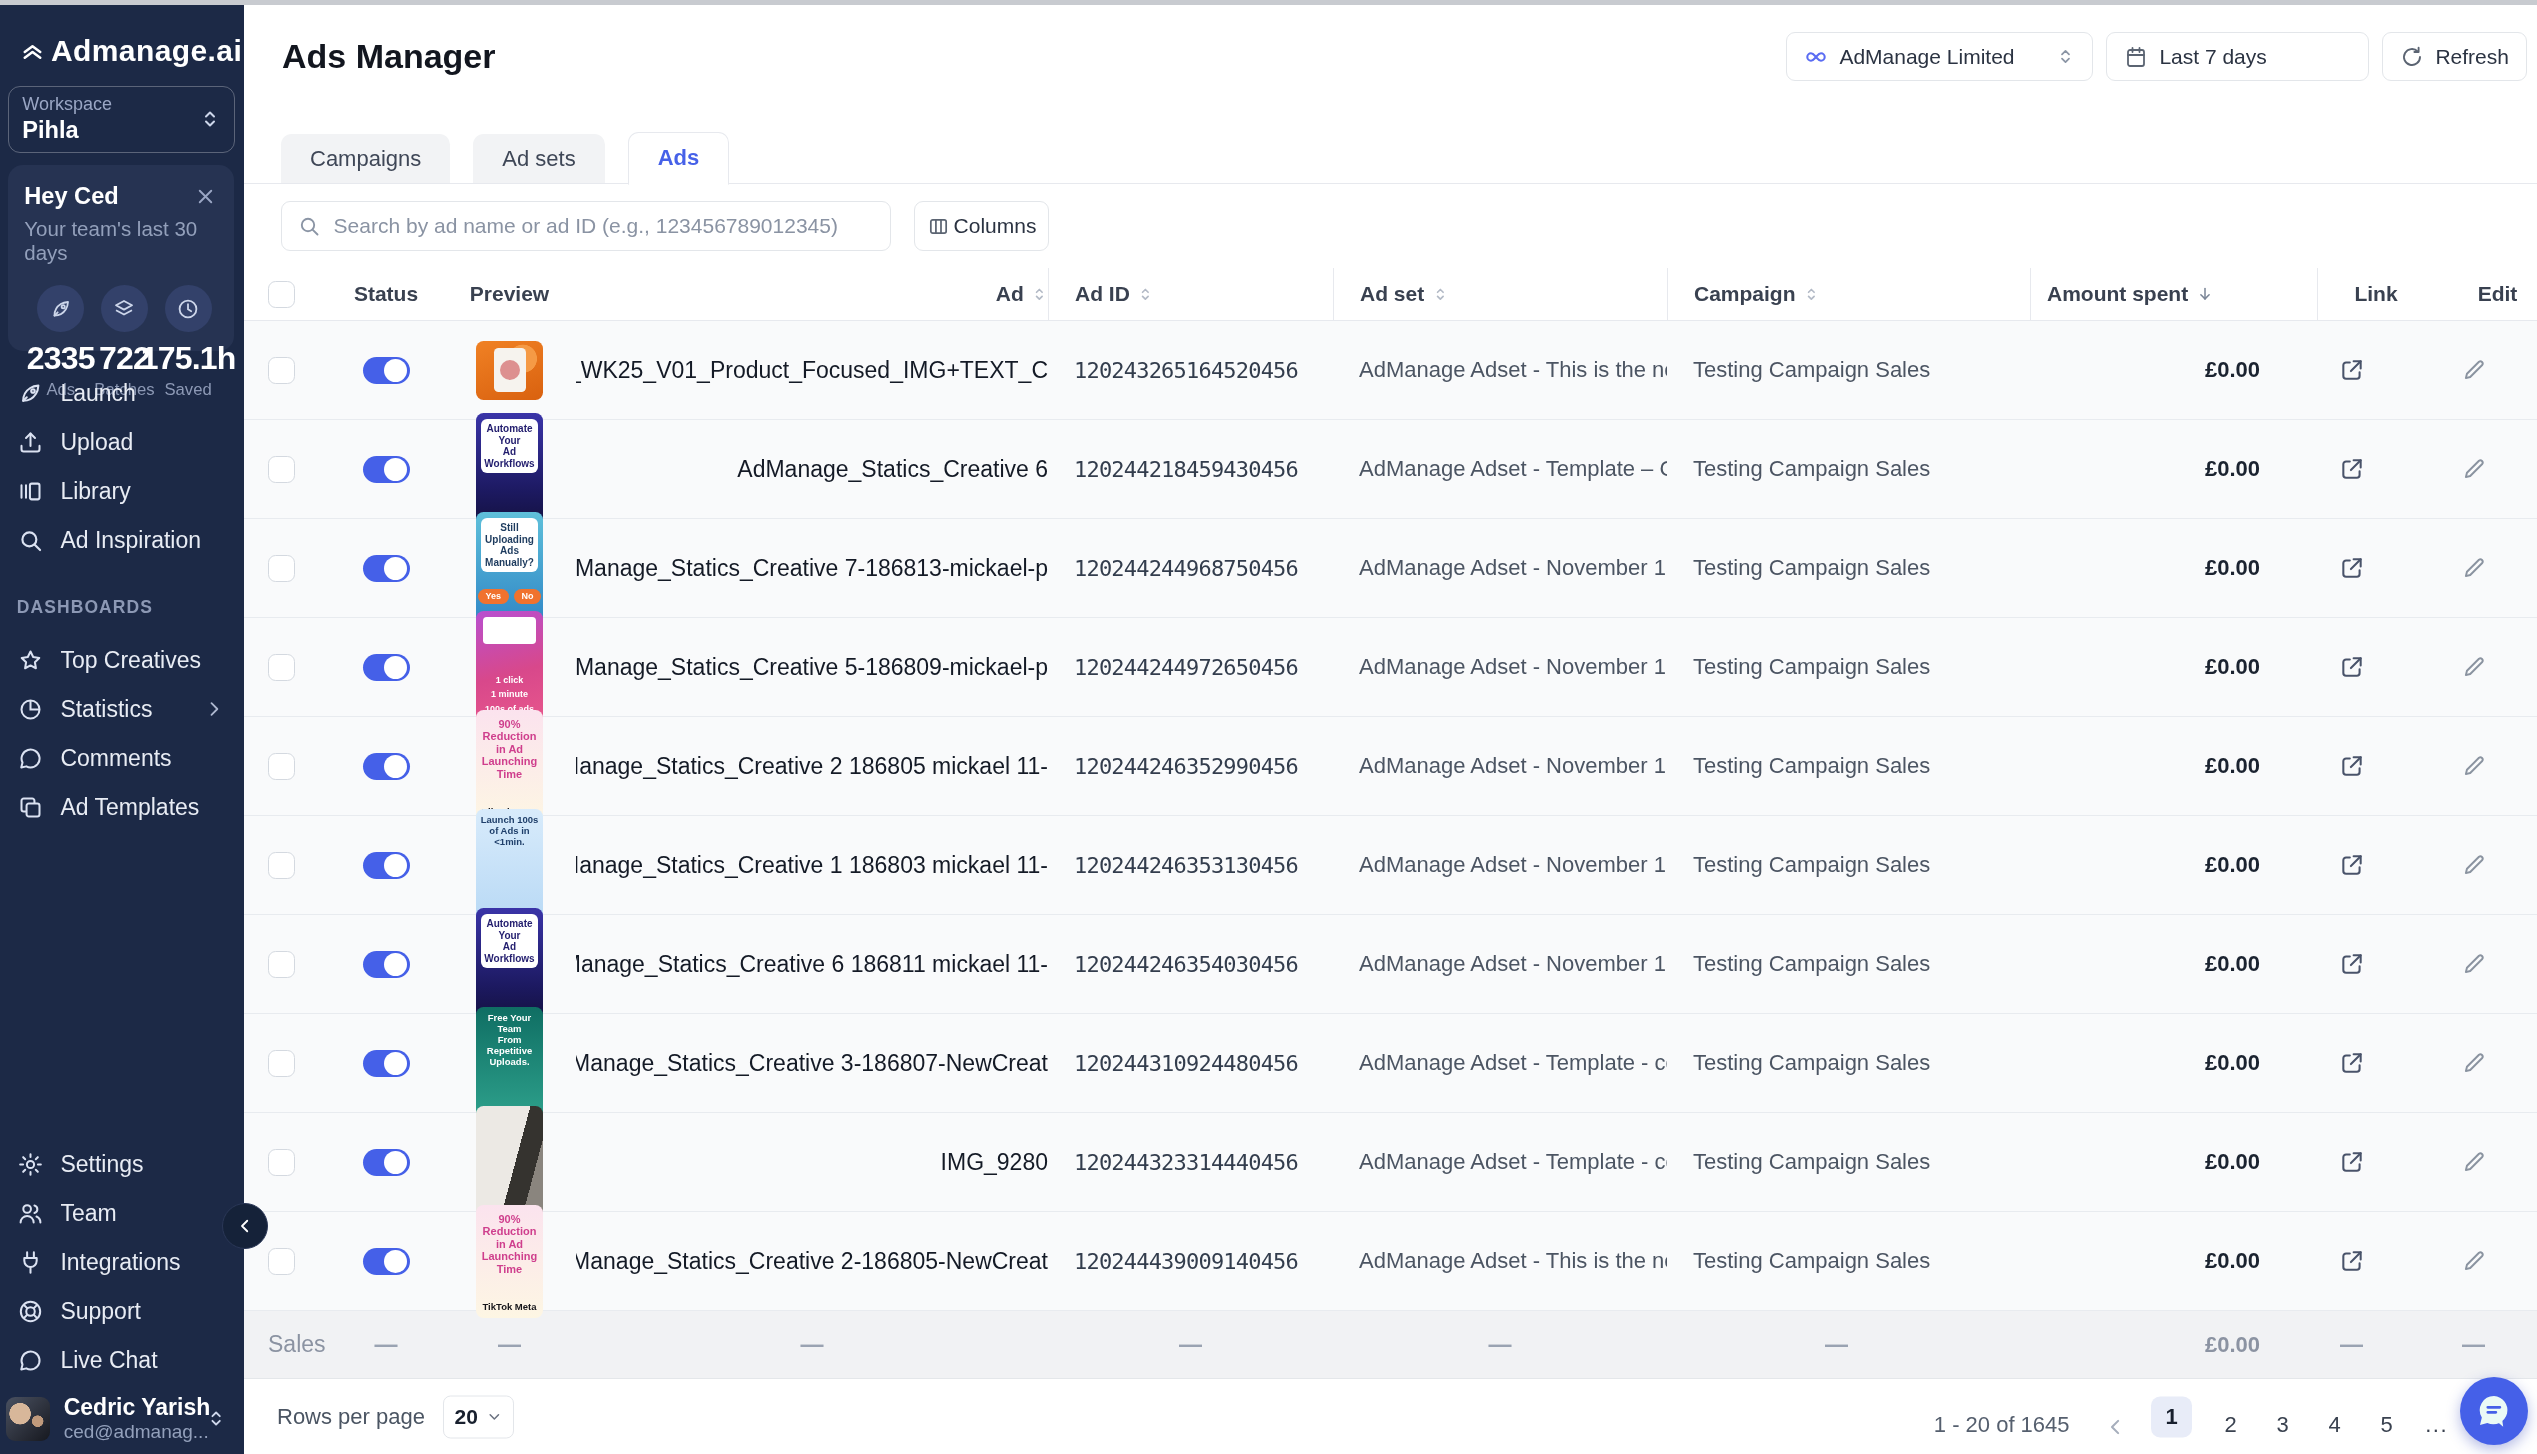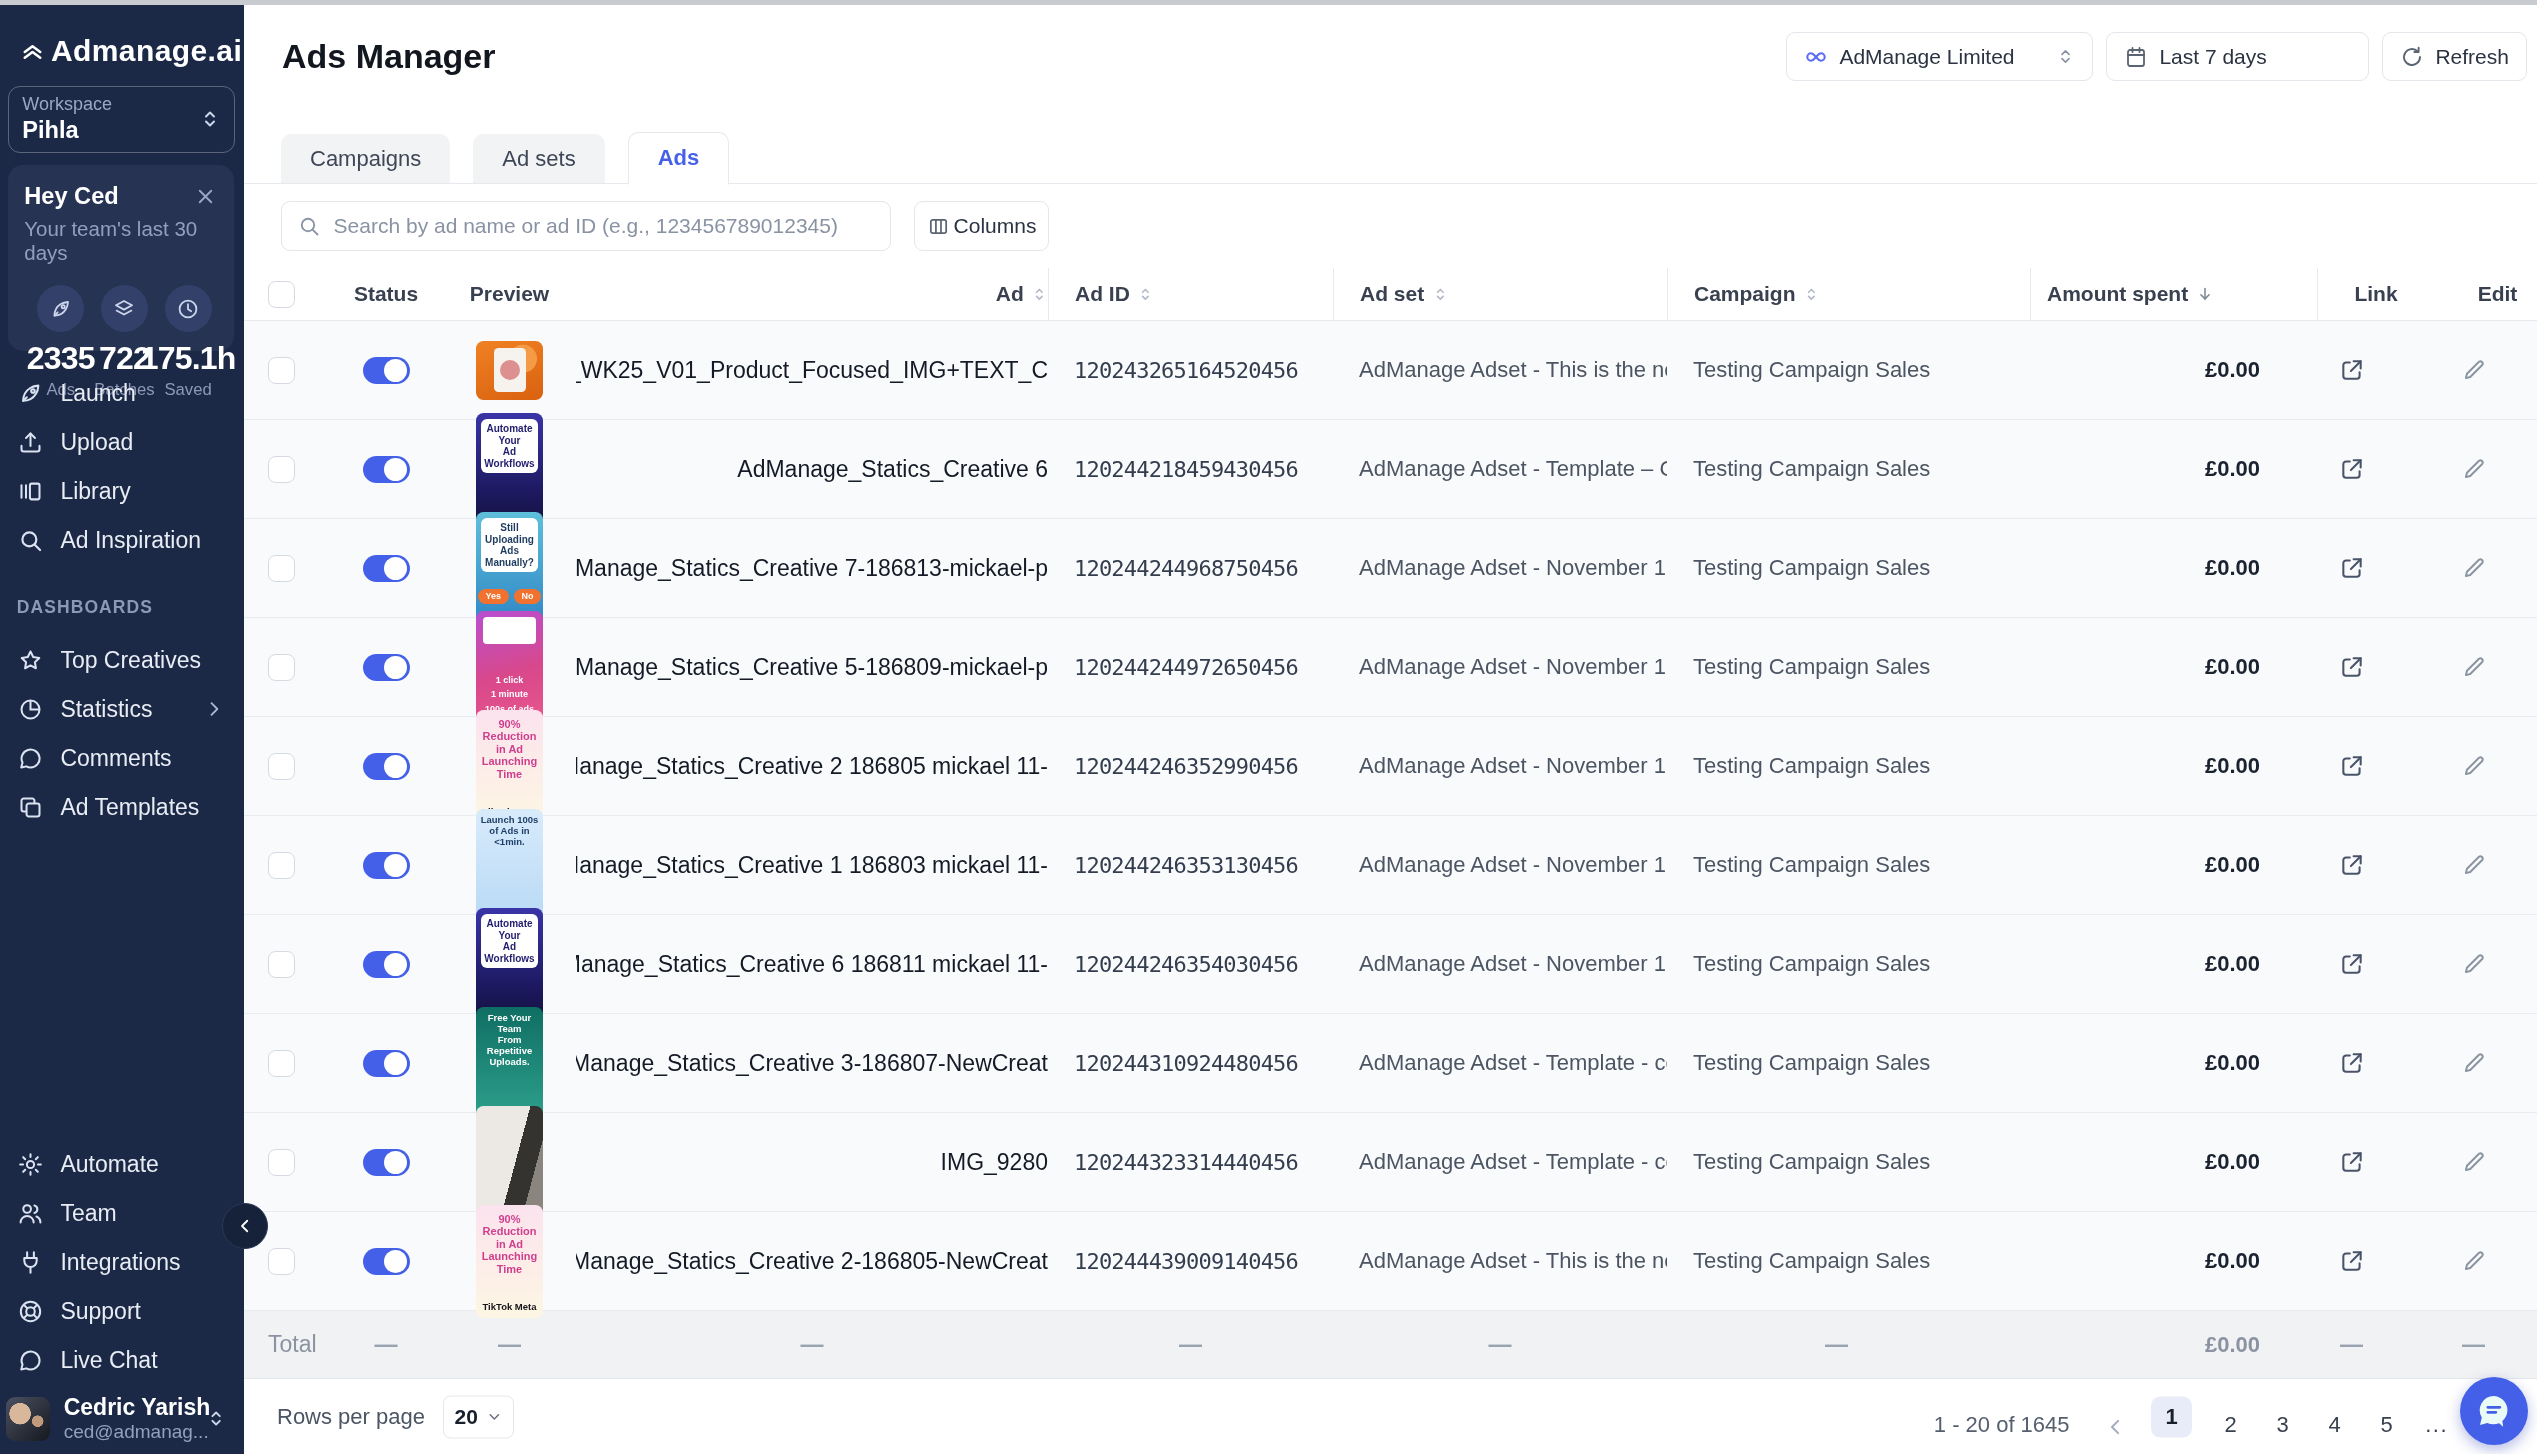--- a/index.html
+++ b/index.html
@@ -419,21 +419,21 @@
           </svg>
           <span>Ad Templates</span>
         </div>
     </div>
 
     <div class="nav nav3">
       <div class="navitem">
           <svg class="ic" viewBox="0 0 36 36" width="27" height="27">
             <use href="#i-gear"></use>
           </svg>
-          <span>Automate</span>
+          <span>Settings</span>
         </div>
       <div class="navitem">
           <svg class="ic" viewBox="0 0 36 36" width="27" height="27">
             <use href="#i-users"></use>
           </svg>
           <span>Team</span>
         </div>
       <div class="navitem">
           <svg class="ic" viewBox="0 0 36 36" width="27" height="27">
             <use href="#i-plug"></use>
@@ -1035,21 +1035,21 @@
           <span class="icbtn pencil">
             <svg class="ic" viewBox="0 0 34 34" width="26" height="26">
               <use href="#i-pencil"></use>
             </svg>
           </span>
         </div>
     </div>
 
     <div class="trow total">
       <div class="cell c-check">
-          <span class="total-lab">Total</span>
+          <span class="total-lab">Sales</span>
         </div>
       <div class="cell c-status">
           <span class="dash">—</span>
         </div>
       <div class="cell c-prev">
           <span class="dash">—</span>
         </div>
       <div class="cell c-ad">
           <span class="dash">—</span>
         </div>

